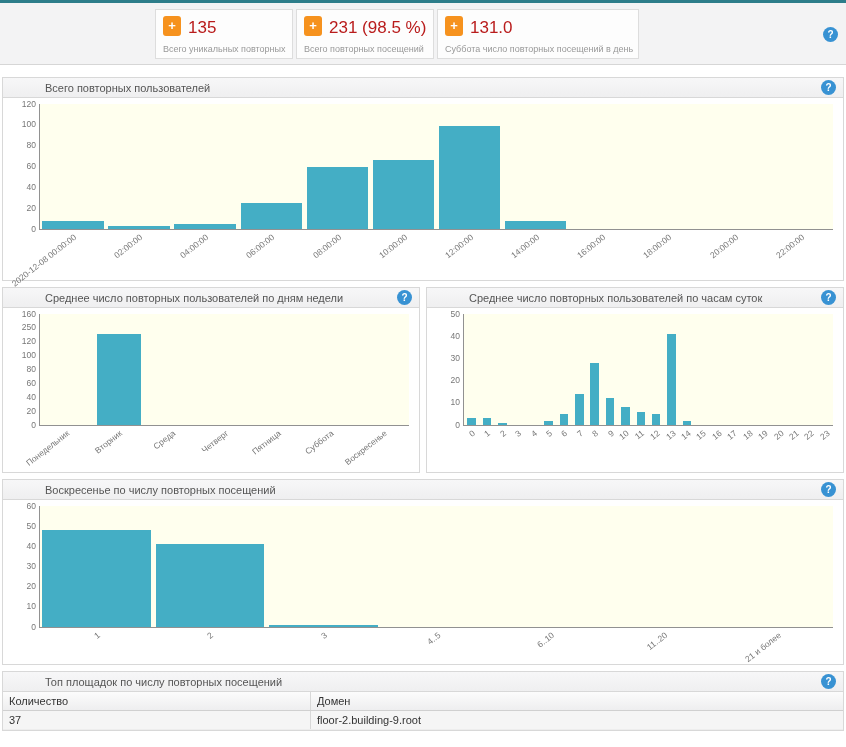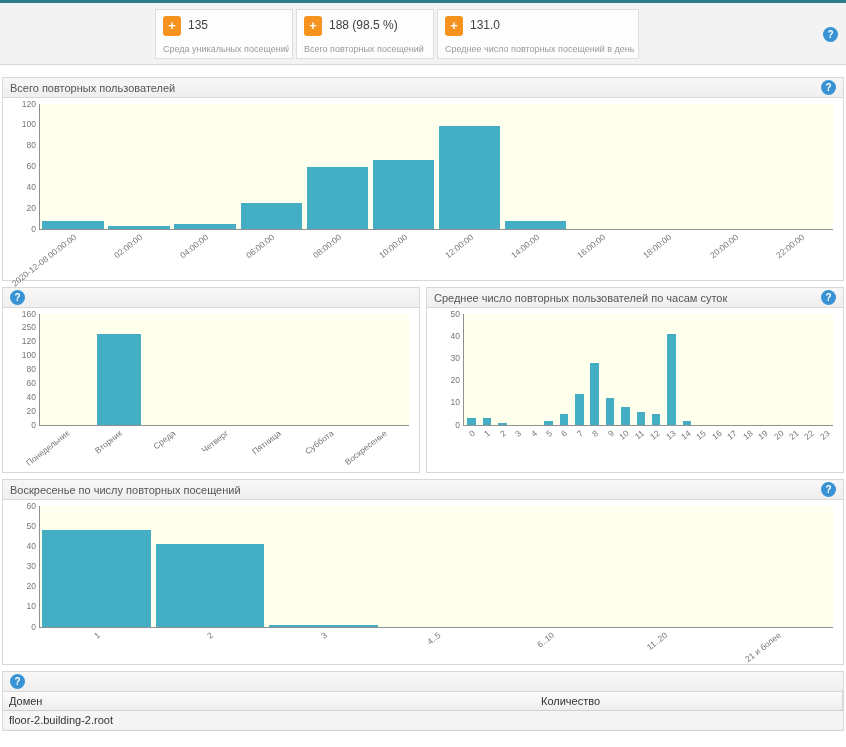--- a/index.html
+++ b/index.html
@@ -6,28 +6,28 @@
   body{
     width:846px;height:747px;overflow:hidden;background:#fff;
     font-family:"Liberation Sans",sans-serif;color:#404040;
   }
   *{box-sizing:border-box;}
   .topstrip{height:3px;background:#2d7d8a;}
   .kpi-bar{height:62px;background:#f3f3f4;border-bottom:1px solid #d6d6d6;position:relative;display:flex;align-items:center;padding-left:155px;gap:3px;}
   .kpi-card{position:relative;width:138px;height:50px;background:#fdfdfd;border:1px solid #ddd;}
   .kpi-card.wide{width:202px;}
   .kpi-icon{position:absolute;left:7px;top:6px;width:18px;height:20px;border-radius:3px;color:#fff;font-weight:bold;font-size:13px;line-height:20px;text-align:center;background:#f6921e;}
-  .kpi-value{position:absolute;left:32px;top:8px;font-size:12px;color:#404040;}
+  .kpi-value{position:absolute;left:32px;top:8px;font-size:17px;color:#b91c1c;}
   .kpi-label{position:absolute;left:7px;bottom:4px;right:3px;font-size:9px;color:#999;white-space:nowrap;overflow:hidden;}
   .help{display:inline-block;width:15px;height:15px;border-radius:50%;background:#3892d3;color:#fff;font-size:10px;font-weight:bold;line-height:15px;text-align:center;cursor:pointer;flex:none;}
   .kpi-bar>.help{position:absolute;right:8px;top:24px;}
   .panel{border:1px solid #d8d8d8;margin:6px 2px;background:#fff;}
   .panel.first{margin-top:12px;}
   .panel-header{display:flex;align-items:center;justify-content:space-between;height:20px;padding:0 7px;background:linear-gradient(#f7f7f8,#efeff0);border-bottom:1px solid #d8d8d8;}
-  .panel-title{font-size:11px;color:#555;}
+  .panel-title{font-size:11px;color:#555;margin-left:35px;}
   .chart{padding:6px 10px 0 36px;}
   .plot{position:relative;background:#ffffee;border-left:1px solid #919191;border-bottom:1px solid #919191;}
   .c0 .plot{height:126px;} .c0 .xlabels{height:50px;}
   .c1 .plot{height:112px;} .c1 .xlabels{height:46px;}
   .c2 .plot{height:112px;} .c2 .xlabels{height:46px;}
   .c3 .plot{height:122px;} .c3 .xlabels{height:36px;}
   .bar{position:absolute;bottom:0;}
   .ytick{position:absolute;right:100%;padding-right:4px;font-size:8.5px;color:#777;line-height:1;transform:translateY(50%);}
   .xlabels{position:relative;}
   .xlabel{position:absolute;top:2px;width:0;height:1px;}
@@ -43,31 +43,31 @@
 </style>
 </head>
 <body>
 
 <div class="topstrip" style="background: rgb(45, 125, 138);"></div>
 
 <div class="kpi-bar">
   <div class="kpi-card">
     <span class="kpi-icon" style="background: rgb(246, 146, 30);">+</span>
     <span class="kpi-value">135</span>
-    <span class="kpi-label">Среда уникальных посещений</span>
+    <span class="kpi-label">Всего уникальных повторных</span>
   </div>
   <div class="kpi-card">
     <span class="kpi-icon" style="background: rgb(246, 146, 30);">+</span>
-    <span class="kpi-value">188 (98.5 %)</span>
+    <span class="kpi-value">231 (98.5 %)</span>
     <span class="kpi-label">Всего повторных посещений</span>
   </div>
   <div class="kpi-card wide">
     <span class="kpi-icon" style="background: rgb(246, 146, 30);">+</span>
     <span class="kpi-value">131.0</span>
-    <span class="kpi-label">Среднее число повторных посещений в день</span>
+    <span class="kpi-label">Суббота число повторных посещений в день</span>
   </div>
   <span class="help" style="background: rgb(56, 146, 211);">?</span>
 </div>
 
 <div class="panel first">
   <div class="panel-header">
     <span class="panel-title">Всего повторных пользователей</span>
     <span class="help" style="background: rgb(56, 146, 211);">?</span>
   </div>
   <div class="chart c0">
@@ -125,20 +125,21 @@
         <div class="xlabel" style="left: 95.8333%;">
           <span>22:00:00</span>
         </div>
       </div>
   </div>
 </div>
 
 <div class="panel-row">
   <div class="panel">
     <div class="panel-header">
+      <span class="panel-title">Среднее число повторных пользователей по дням недели</span>
       <span class="help" style="background: rgb(56, 146, 211);">?</span>
     </div>
     <div class="chart c1">
       <div class="plot" style="background: rgb(255, 255, 238);">
           <span class="ytick" style="bottom: 0%;">0</span>
           <span class="ytick" style="bottom: 12.5%;">20</span>
           <span class="ytick" style="bottom: 25%;">40</span>
           <span class="ytick" style="bottom: 37.5%;">60</span>
           <span class="ytick" style="bottom: 50%;">80</span>
           <span class="ytick" style="bottom: 62.5%;">100</span>
@@ -316,24 +317,26 @@
         </div>
         <div class="xlabel" style="left: 92.8571%;">
           <span>21 и более</span>
         </div>
       </div>
   </div>
 </div>
 
 <div class="panel">
   <div class="panel-header">
+    <span class="panel-title">Топ площадок по числу повторных посещений</span>
     <span class="help" style="background: rgb(56, 146, 211);">?</span>
   </div>
   <div class="grid-header">
+    <div class="gcell col-count">Количество</div>
     <div class="gcell col-domain">Домен</div>
-    <div class="gcell col-count">Количество</div>
   </div>
   <div>
       <div class="grid-row alt">
-        <div class="gcell col-domain">floor-2.building-2.root</div>
+        <div class="gcell col-count">37</div>
+        <div class="gcell col-domain">floor-2.building-9.root</div>
       </div>
     </div>
 </div>
 
 </body></html>

